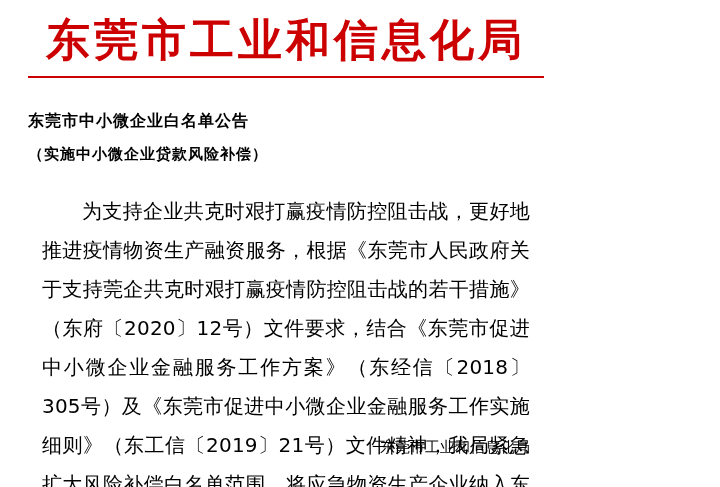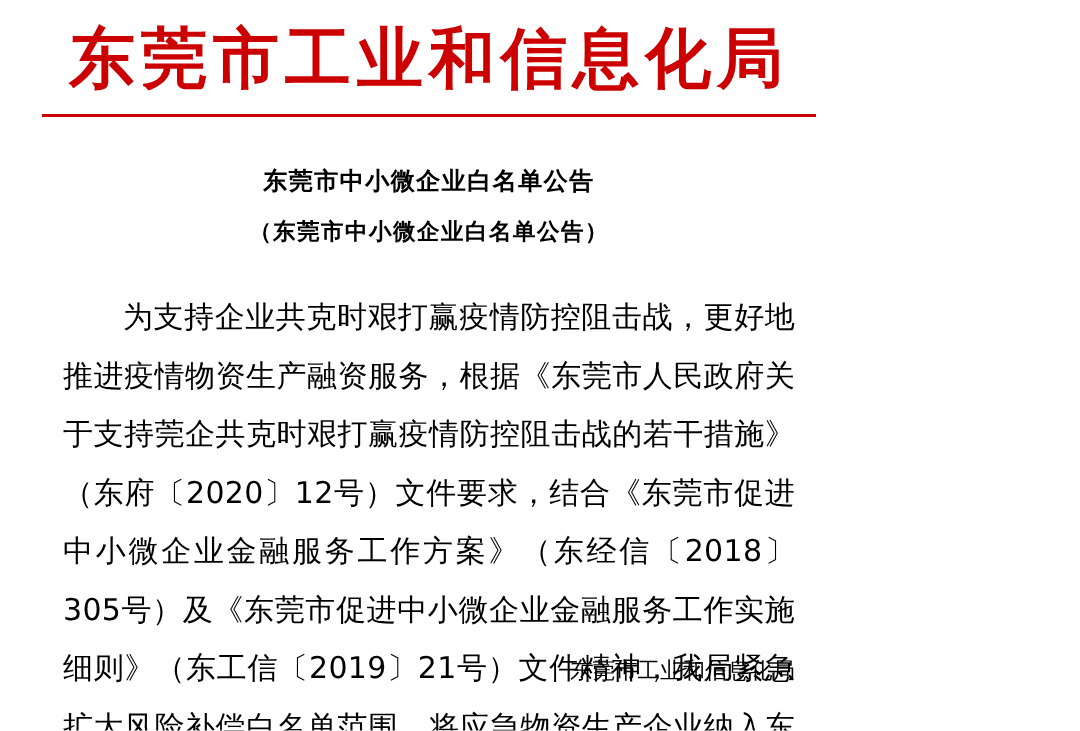--- a/index.html
+++ b/index.html
@@ -32,21 +32,21 @@
     padding-top: 16px;
     white-space: nowrap;
   }
   .rule {
     border: none;
     border-top: 2px solid #cc0000;
     margin: 12px 0 0 0;
     height: 0;
   }
   .title-block {
-    text-align: center;
+    text-align: left;
     margin-top: 30px;
   }
   .doc-title {
     font-family: "DejaVu Sans", "Liberation Sans", sans-serif;
     font-weight: bold;
     font-size: 16px;
     line-height: 1.6;
     letter-spacing: 1px;
   }
   .doc-subtitle {
@@ -85,21 +85,21 @@
 <body>
 
 <div class="page">
 
   <div class="letterhead">东莞市工业和信息化局</div>
 
   <hr class="rule">
 
   <div class="title-block">
     <div class="doc-title">东莞市中小微企业白名单公告</div>
-    <div class="doc-subtitle">（东莞市中小微企业白名单公告）</div>
+    <div class="doc-subtitle">（实施中小微企业贷款风险补偿）</div>
   </div>
 
   <div class="body-text">为支持企业共克时艰打赢疫情防控阻击战，更好地推进疫情物资生产融资服务，根据《东莞市人民政府关于支持莞企共克时艰打赢疫情防控阻击战的若干措施》（东府〔2020〕12号）文件要求，结合《东莞市促进中小微企业金融服务工作方案》（东经信〔2018〕305号）及《东莞市促进中小微企业金融服务工作实施细则》（东工信〔2019〕21号）文件精神，我局紧急扩大风险补偿白名单范围，将应急物资生产企业纳入东莞市中小微企业白名单。对白名单企业建立差异化的信贷扶持政策，实施中小微企业贷款风险补偿。现将应急物资生产企业类第三批白名单(117家)予以公布。</div>
 
   <div class="signature">
     <span class="sig-line">东莞市工业和信息化局</span>
   </div>
 
 </div>
 

